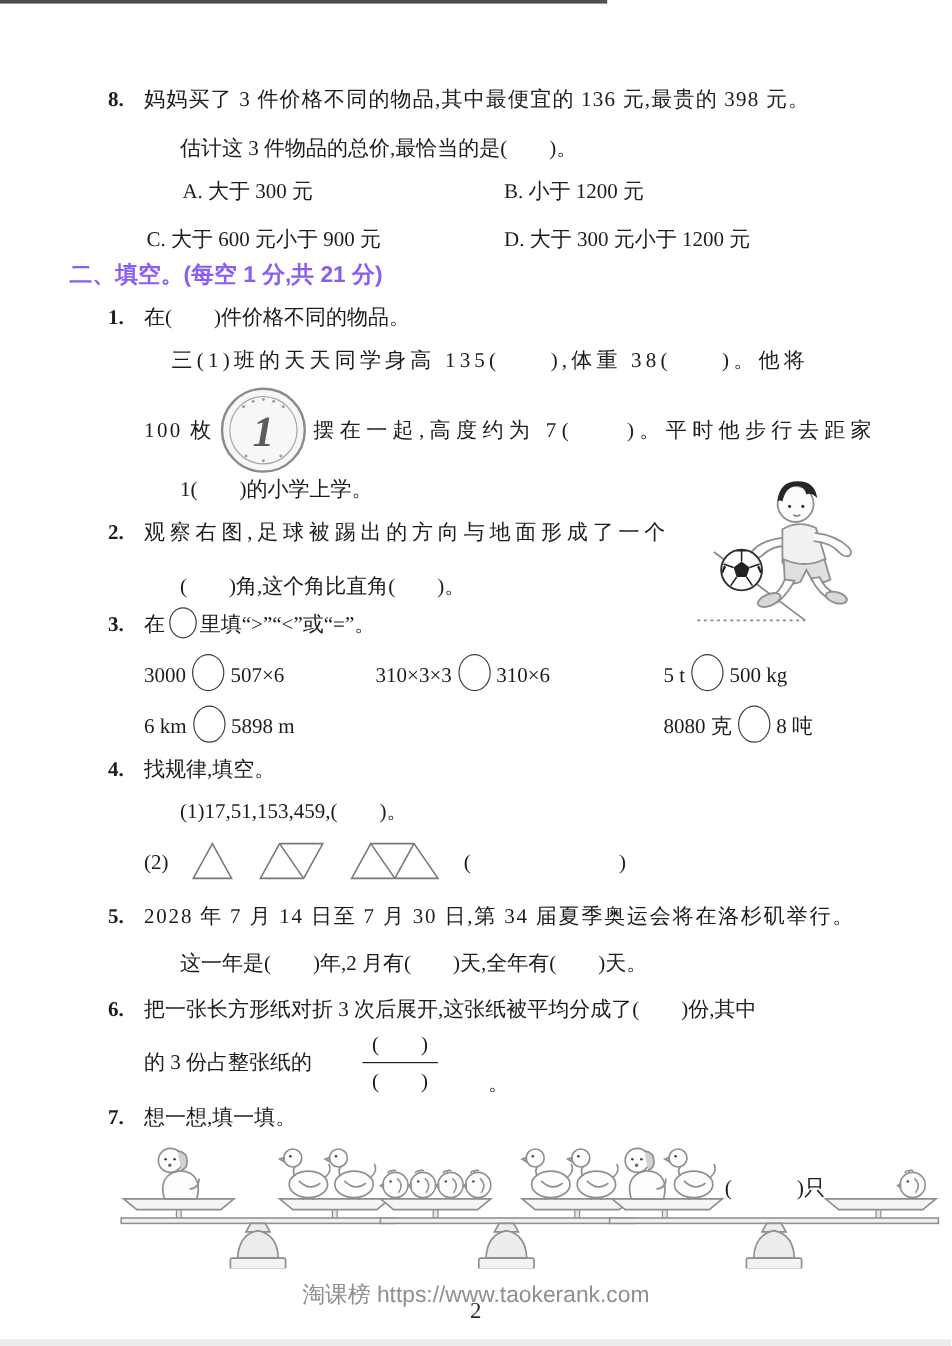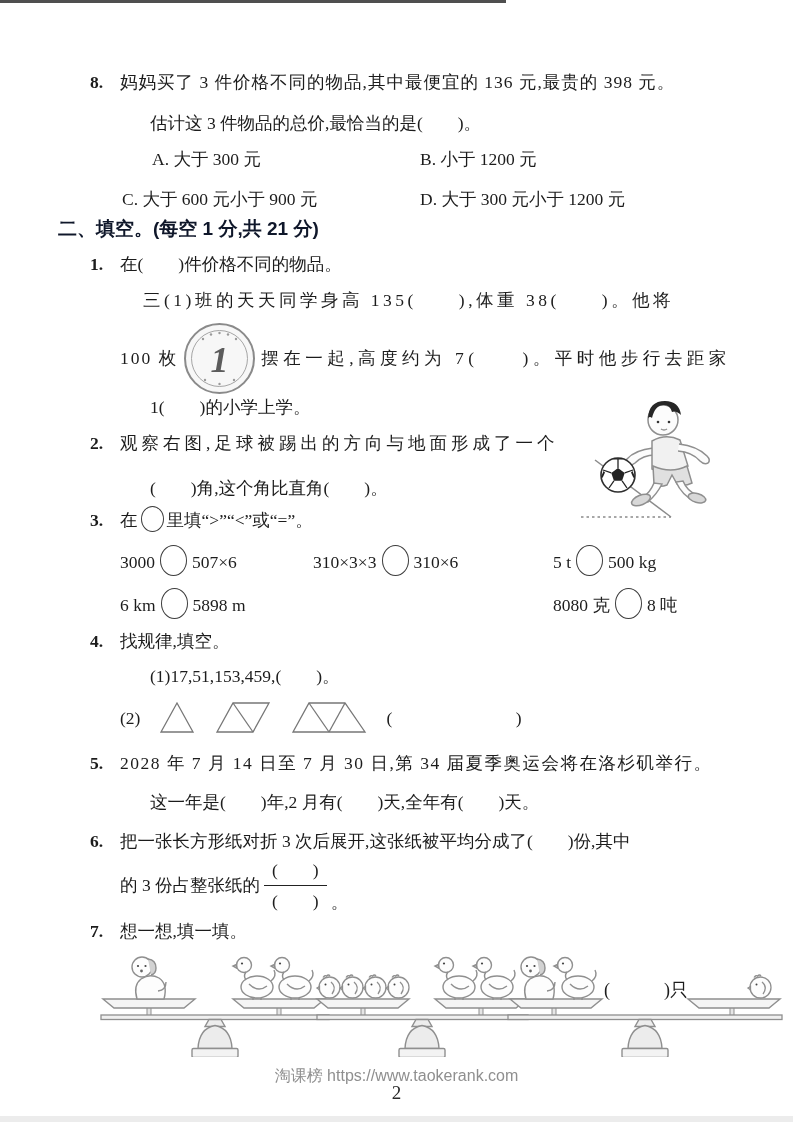--- a/index.html
+++ b/index.html
@@ -2,31 +2,31 @@
 <html><head>
 <meta charset="utf-8">
 <style>
   html,body{margin:0;padding:0;background:#fff;}
   .page{position:relative;width:793px;height:1122px;background:#fff;overflow:hidden;
         font-family:"Liberation Serif","DejaVu Serif",serif;color:#1c1c1c;font-size:17.5px;}
   .ln{position:absolute;left:90px;white-space:nowrap;line-height:24px;}
   .cont{left:120px;margin-left:30px;}
   .qn{display:inline-block;width:30px;font-weight:bold;}
   .sec{position:absolute;left:58px;font-family:"Liberation Sans","DejaVu Sans",sans-serif;
-       font-weight:bold;font-size:19px;color:#0f172a;}
+       font-weight:bold;font-size:19px;color:#8b5cf6;}
   .circ{display:inline-block;width:25px;height:29px;border:1.7px solid #3d3d3d;border-radius:50%;
         vertical-align:-8px;margin:0 5px;}
   .circ.small{width:21px;height:24px;vertical-align:-6px;margin:0 3px;}
   .cmp{position:absolute;white-space:nowrap;}
-  .row-flex{position:absolute;display:flex;align-items:center;}
+  .row-flex{position:absolute;display:flex;align-items:center;gap:38px;}
   .frac{display:inline-block;text-align:center;vertical-align:middle;margin:0 4px;}
   .frac .fn{display:block;border-bottom:1.6px solid #222;padding:0 8px 3px;}
   .frac .fd{display:block;padding:3px 8px 0;}
   .footer-url{position:absolute;left:0;width:793px;text-align:center;top:1066px;
-        font-family:"Liberation Sans","DejaVu Sans",sans-serif;font-size:16px;color:#8f8f8f;}
+        font-family:"Liberation Sans","DejaVu Sans",sans-serif;font-size:19px;color:#8f8f8f;}
   .pageno{position:absolute;left:0;width:793px;text-align:center;top:1082px;font-size:19px;color:#2a2a2a;}
   .artifact-top{position:absolute;left:0;top:0;width:506px;height:3px;background:#4f4f4f;}
   .artifact-bottom{position:absolute;left:0;top:1116px;width:793px;height:6px;background:#ececec;}
   svg{font-family:inherit;}
   .shape-row{gap:18px;}
 </style>
 </head>
 <body>
 
 <div class="page">

